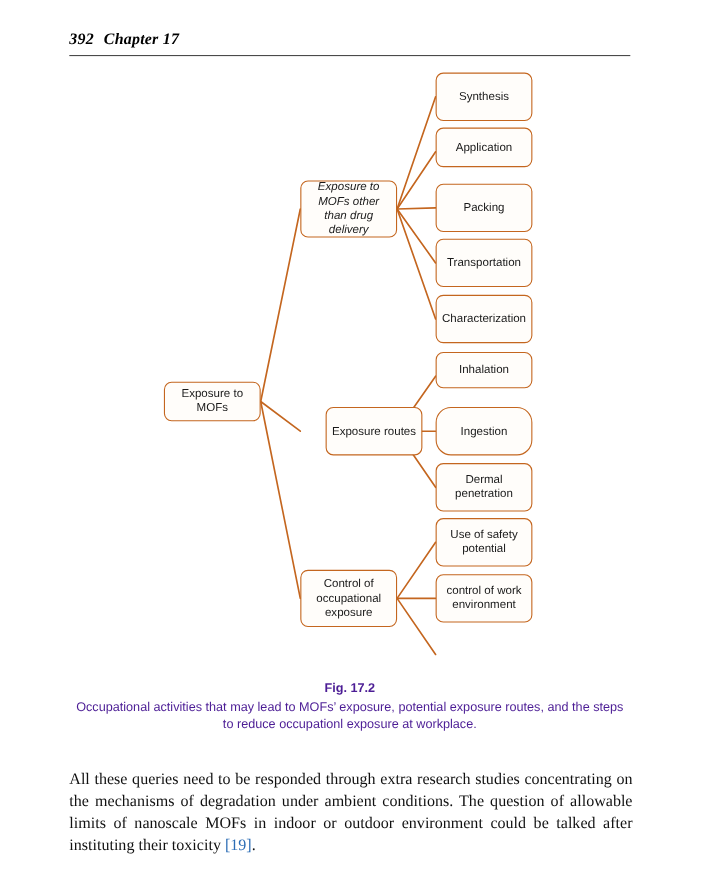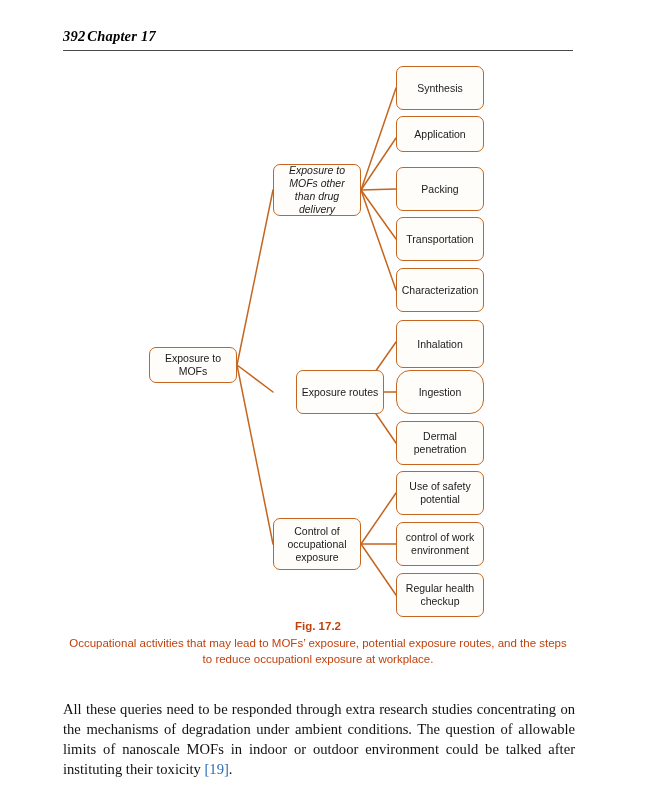--- a/index.html
+++ b/index.html
@@ -23,21 +23,21 @@
     top: 28px;
     width: 510px;
     font-family: "Liberation Serif", serif;
     font-weight: bold;
     font-style: italic;
     font-size: 14.5px;
     color: #000000;
     letter-spacing: 0.2px;
     white-space: nowrap;
   }
-  #running-head .folio { margin-right: 2px; }
+  #running-head .folio { margin-right: 9px; }
   #head-rule {
     position: absolute;
     left: 63px;
     top: 50px;
     width: 510px;
     height: 1px;
     background: #4a4a4a;
   }
 
   
@@ -73,21 +73,21 @@
   }
 
   
   #caption {
     position: absolute;
     left: 63px;
     top: 620px;
     width: 510px;
     text-align: center;
     font-family: "Liberation Sans", sans-serif;
-    color: #c2410c;
+    color: #4c1d95;
   }
   #caption .fig-label {
     display: block;
     font-weight: bold;
     font-size: 11.5px;
     margin-bottom: 3px;
   }
   #caption .fig-text {
     display: block;
     font-size: 11.5px;
@@ -150,27 +150,26 @@
     <div class="node" style="left:273px; top:109px; width:88px; height:52px;font-style:italic;">Exposure to MOFs other than drug delivery</div>
     <div class="node" style="left:288px; top:315px; width:88px; height:44px;margin-left:8px;">Exposure routes</div>
     <div class="node" style="left:273px; top:463px; width:88px; height:52px;">Control of occupational exposure</div>
 
     <div class="node" style="left:396px; top:11px;  width:88px; height:44px;">Synthesis</div>
     <div class="node" style="left:396px; top:61px;  width:88px; height:36px;">Application</div>
     <div class="node" style="left:396px; top:112px; width:88px; height:44px;">Packing</div>
     <div class="node" style="left:396px; top:162px; width:88px; height:44px;">Transportation</div>
     <div class="node" style="left:396px; top:213px; width:88px; height:44px;">Characterization</div>
 
-    <div class="node" style="left:396px; top:265px; width:88px; height:48px;">Inhalation</div>
+    <div class="node" style="left:396px; top:265px; width:88px; height:33px;">Inhalation</div>
     <div class="node" style="left:396px; top:315px; width:88px; height:44px;border-radius:14px;">Ingestion</div>
     <div class="node" style="left:396px; top:366px; width:88px; height:44px;">Dermal penetration</div>
 
     <div class="node" style="left:396px; top:416px; width:88px; height:44px;">Use of safety potential</div>
     <div class="node" style="left:396px; top:467px; width:88px; height:44px;">control of work environment</div>
-    <div class="node" style="left:396px; top:518px; width:88px; height:44px;">Regular health checkup</div>
   </div>
 
   <div id="caption">
     <span class="fig-label">Fig. 17.2</span>
     <span class="fig-text">Occupational activities that may lead to MOFs’ exposure, potential exposure routes, and the steps to reduce occupationl exposure at workplace.</span>
   </div>
 
   <p id="body-text"><span>All these queries need to be responded through extra research studies concentrating on the mechanisms of degradation under ambient conditions. The question of allowable limits of nanoscale MOFs in indoor or outdoor environment could be talked after instituting their toxicity </span><span class="cite-link">[19]</span><span>.</span></p>
 
 </div>

